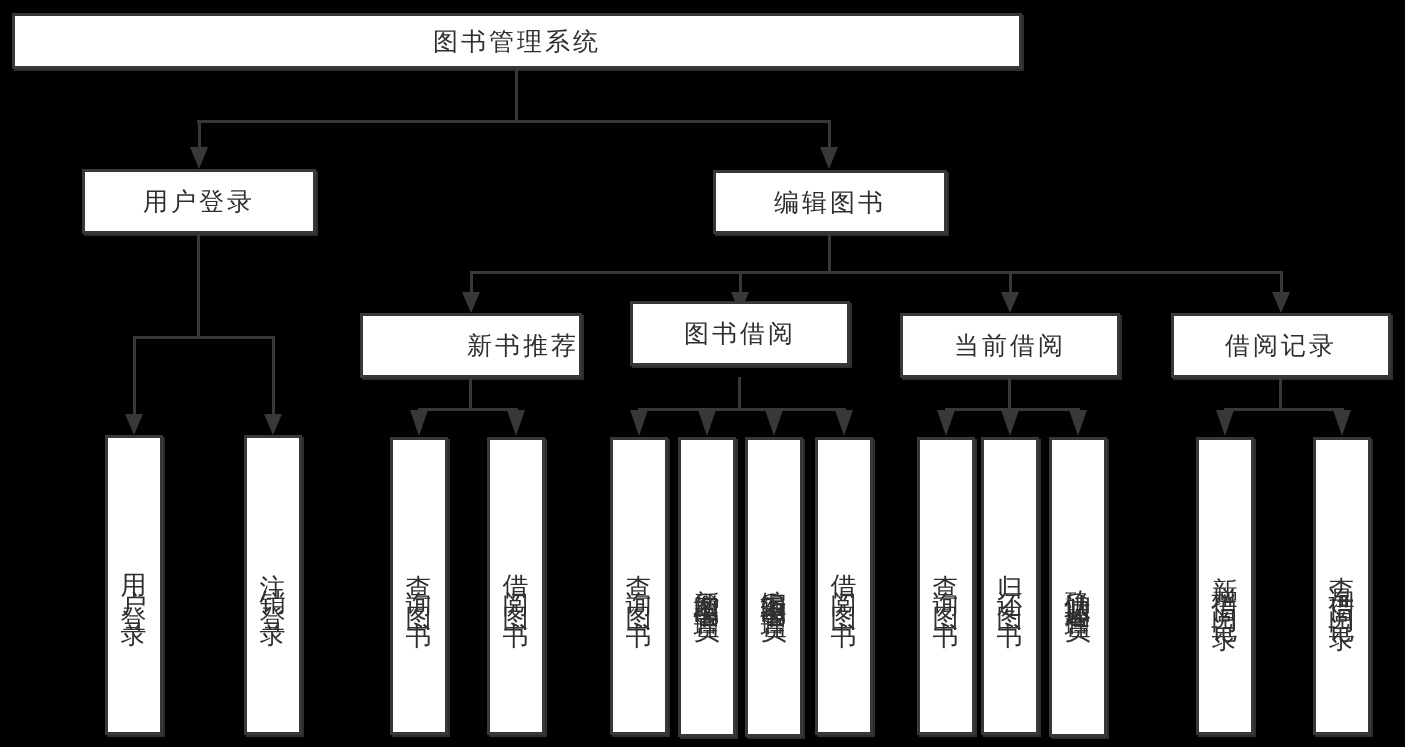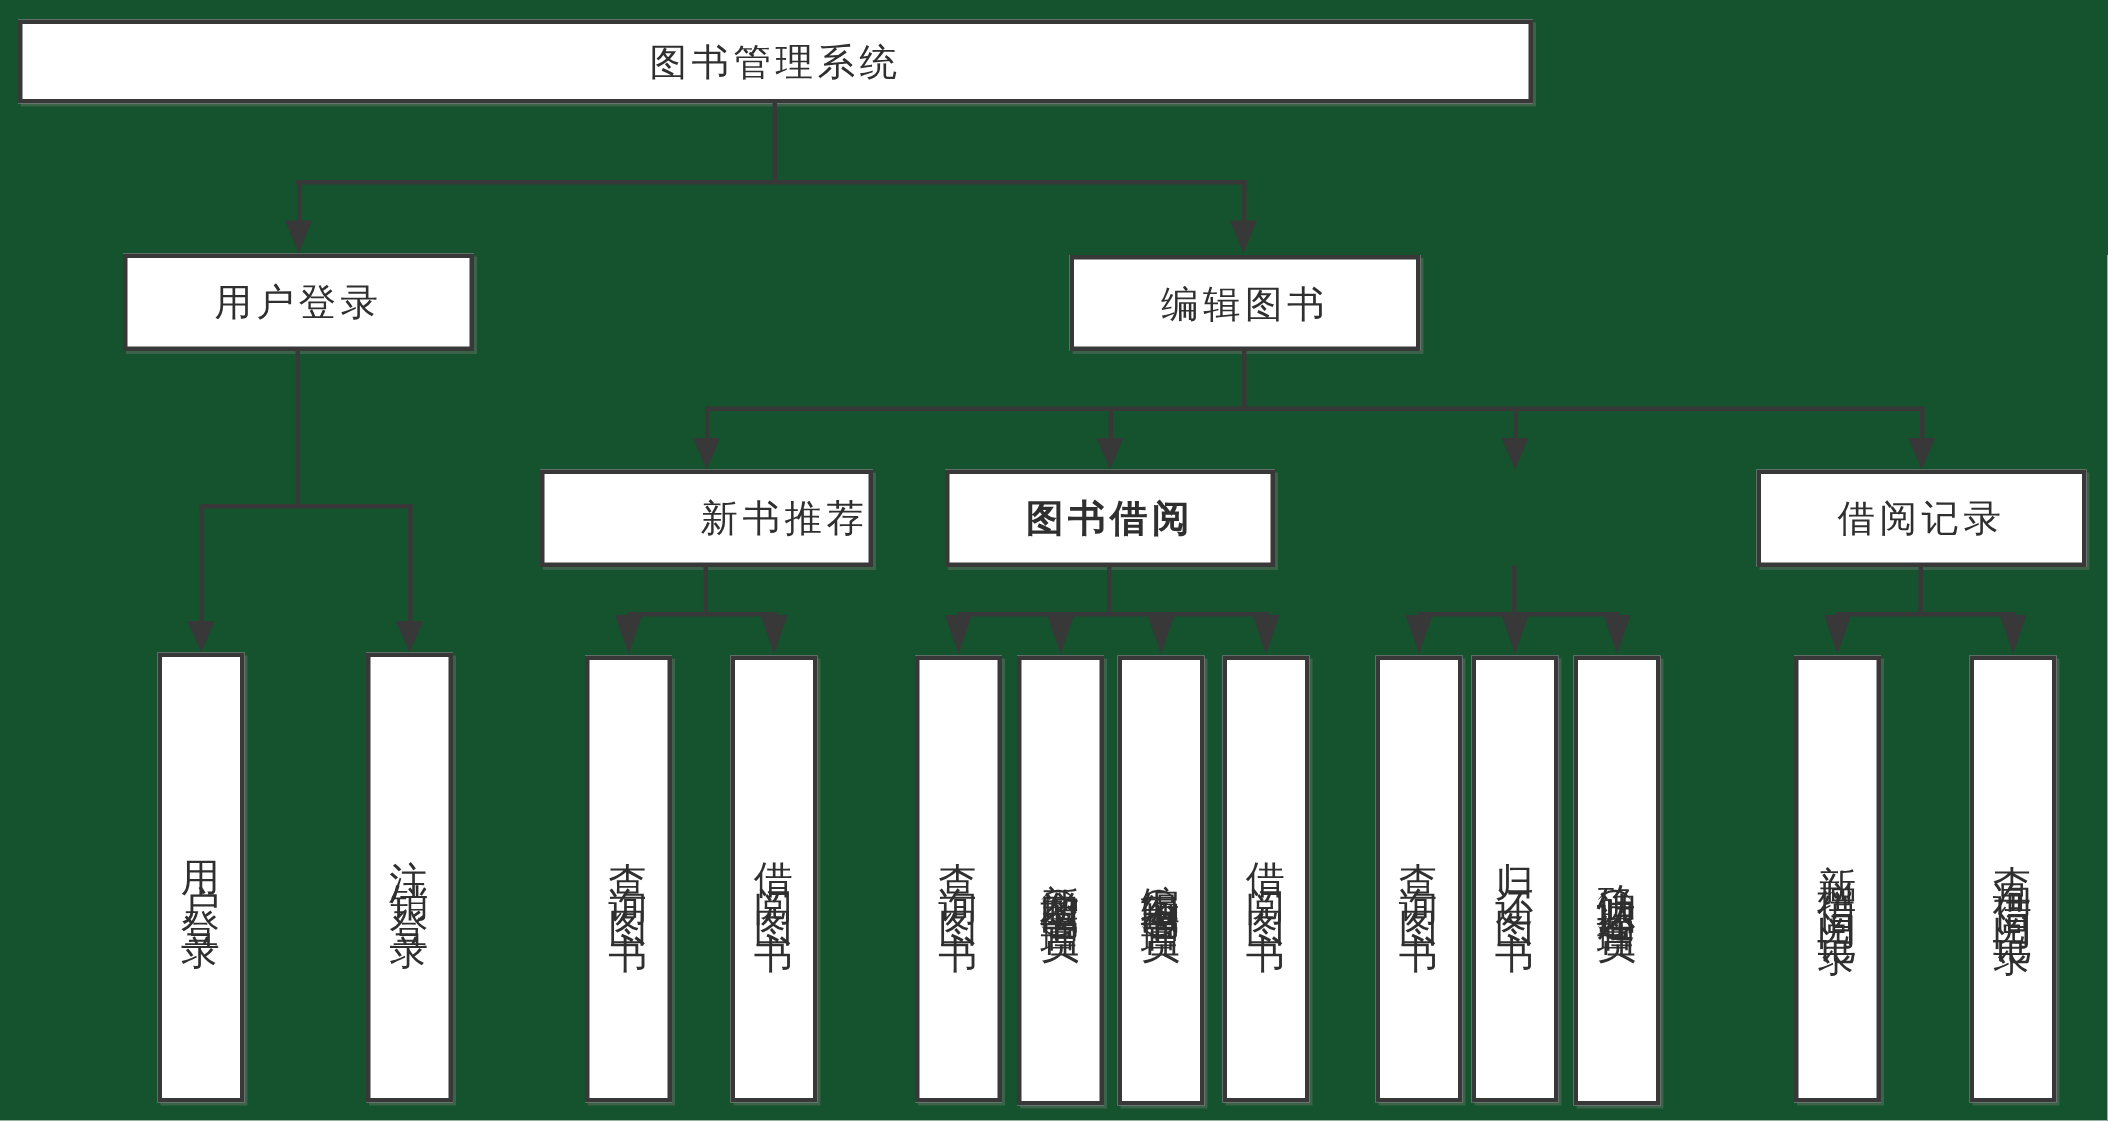--- a/index.html
+++ b/index.html
@@ -4,21 +4,21 @@
 <style>
   :root{
     --line:#383838;
     --text:#2f2f2f;
   }
   html,body{margin:0;padding:0;background:#ffffff;}
   body{font-family:"Liberation Sans","DejaVu Sans",sans-serif;}
   #canvas{
     position:relative;
     width:1405px;height:747px;
-    background:#14532d;
+    background:#000000;
     overflow:hidden;
   }
   .node{
     position:absolute;
     box-sizing:border-box;
     background:#ffffff;
     border:3px solid var(--line);
     box-shadow:2px 2px 0 rgba(130,130,130,0.35);
     display:flex;align-items:center;justify-content:center;
     color:var(--text);
@@ -92,22 +92,25 @@
   <div class="vline" style="left:739px;top:271px;height:23px;"></div>
   <div class="arrow h21" style="left:731px;top:292px;"></div>
   <div class="vline" style="left:1009px;top:271px;height:23px;"></div>
   <div class="arrow h21" style="left:1001px;top:292px;"></div>
   <div class="vline" style="left:1280px;top:271px;height:23px;"></div>
   <div class="arrow h21" style="left:1272px;top:292px;"></div>
 
   <div class="node hnode" style="left:360px;top:313px;width:222px;height:65px;justify-content:flex-end;">
     <span>新书推荐</span>
   </div>
-  <div class="node hnode" style="left:630px;top:313px;width:220px;height:65px;font-weight:bold;">
+  <div class="node hnode" style="left:630px;top:301px;width:220px;height:65px;">
     <span>图书借阅</span>
+  </div>
+  <div class="node hnode" style="left:900px;top:313px;width:220px;height:65px;">
+    <span>当前借阅</span>
   </div>
   <div class="node hnode" style="left:1171px;top:313px;width:220px;height:65px;">
     <span>借阅记录</span>
   </div>
 
   <div class="vline" style="left:469px;top:377px;height:33px;"></div>
   <div class="hline" style="left:418px;top:408px;width:100px;"></div>
   <div class="arrow h26" style="left:410px;top:410px;"></div>
   <div class="arrow h26" style="left:507px;top:410px;"></div>
 

